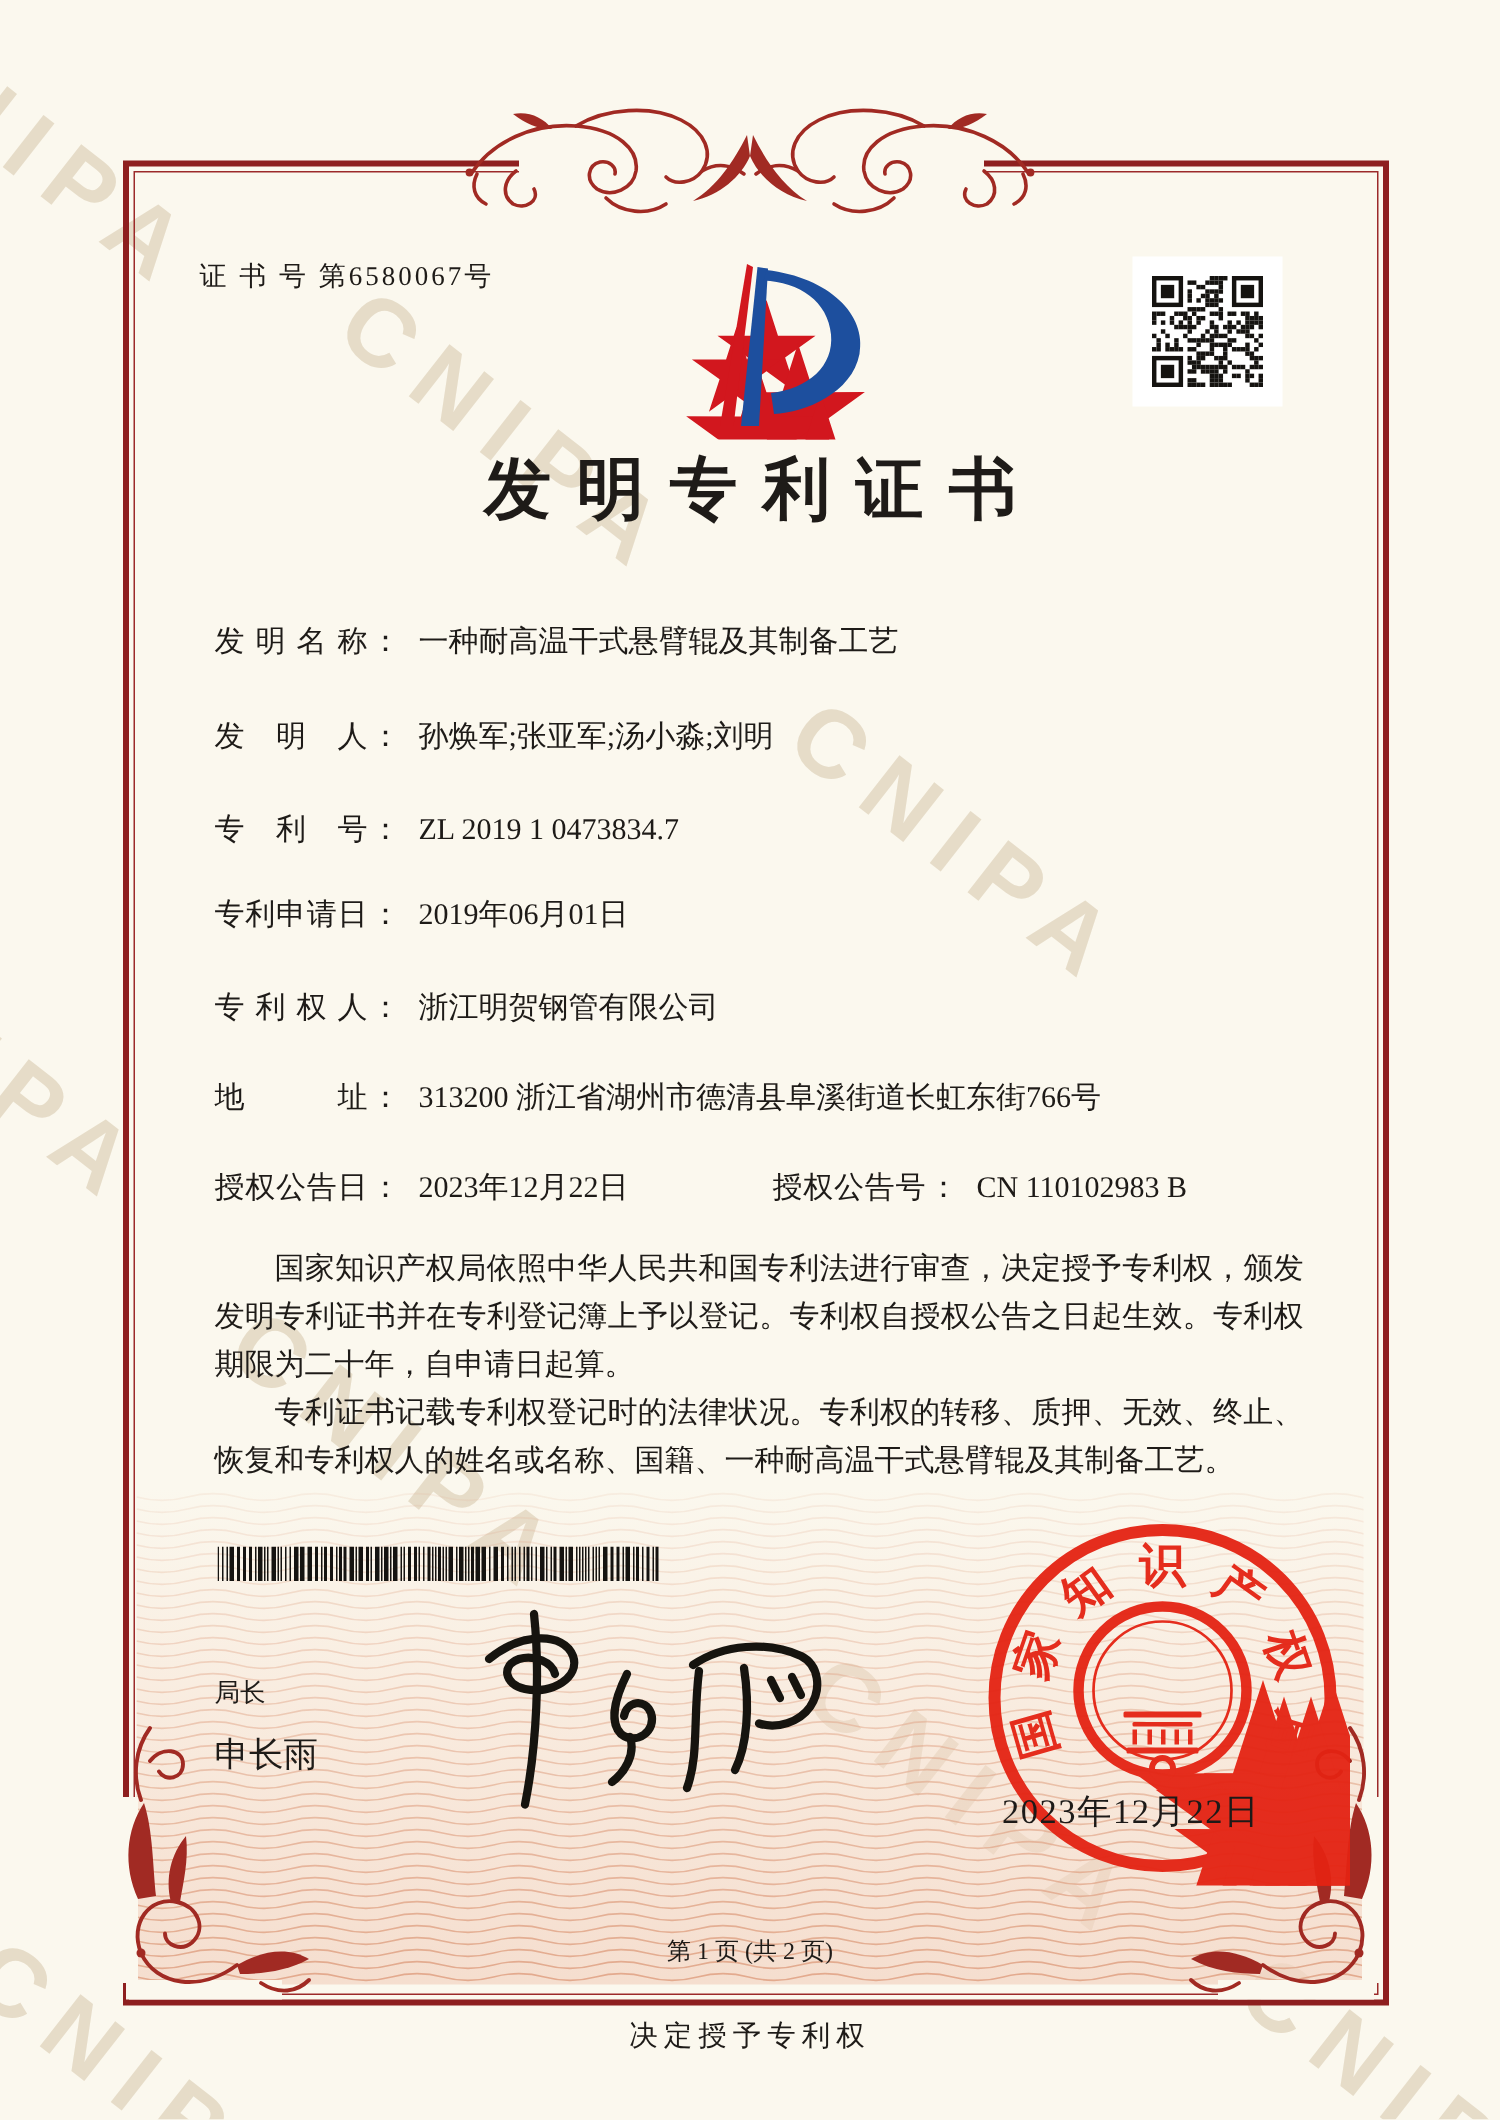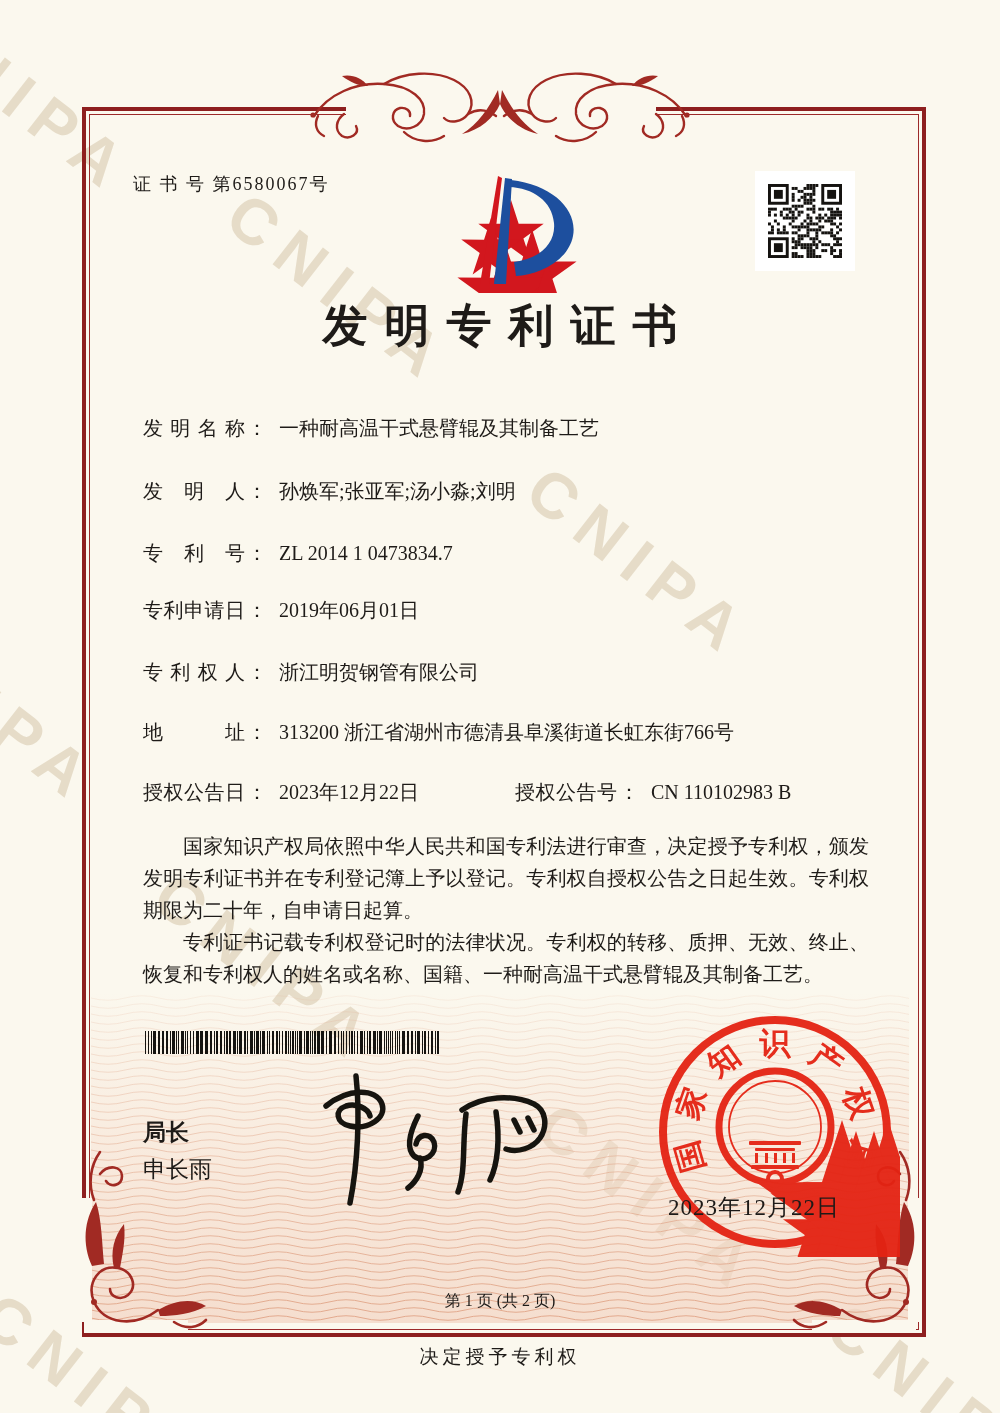--- a/index.html
+++ b/index.html
@@ -32,21 +32,21 @@
   .fcolon{flex:none;margin:0 12px 0 2px;}
   .fvalue{white-space:nowrap;}
   .fgroup2{position:absolute;left:372px;top:0;display:flex;}
   
   .paras{position:absolute;left:143px;top:830px;width:726px;font-size:20px;line-height:32px;
          text-align:justify;z-index:6;}
   .paras p{margin:0;text-indent:2em;}
   
   .barcode{position:absolute;left:145px;top:1031px;z-index:6;}
   .signer-title{position:absolute;left:143px;top:1117px;font-family:"Liberation Sans","DejaVu Sans",sans-serif;
-                font-size:23px;z-index:6;font-weight:bold;}
+                font-size:17px;z-index:6;}
   .signer-name{position:absolute;left:143px;top:1154px;font-family:Liberation Serif, serif;
                font-size:23px;z-index:6;}
   .signature{position:absolute;left:290px;top:1058px;z-index:7;}
   .seal{position:absolute;left:650px;top:1007px;width:250px;height:250px;z-index:7;opacity:.95;}
   .seal svg{position:absolute;left:0;top:0;}
   .seal-char{position:absolute;left:125px;top:125px;font-size:31px;font-weight:bold;
              color:var(--seal-red,#e42313);transform-origin:center;}
   .seal-date{position:absolute;left:668px;top:1192px;width:220px;font-size:23px;letter-spacing:1px;
              color:#1d1a18;z-index:8;}
   .page-ind{position:absolute;left:0;right:0;top:1291px;text-align:center;font-size:16px;z-index:6;}
@@ -427,21 +427,21 @@
       <span class="fcolon">：</span>
       <span class="fvalue">孙焕军;张亚军;汤小淼;刘明</span>
   </div>
   <div class="field-row" style="top:539px">
     <span class="flabel jl">
         <span>专</span>
         <span>利</span>
         <span>号</span>
       </span>
       <span class="fcolon">：</span>
-      <span class="fvalue">ZL 2014 1 0473834.7</span>
+      <span class="fvalue">ZL 2019 1 0473834.7</span>
   </div>
   <div class="field-row" style="top:596px">
     <span class="flabel jl">
         <span>专</span>
         <span>利</span>
         <span>申</span>
         <span>请</span>
         <span>日</span>
       </span>
       <span class="fcolon">：</span>

